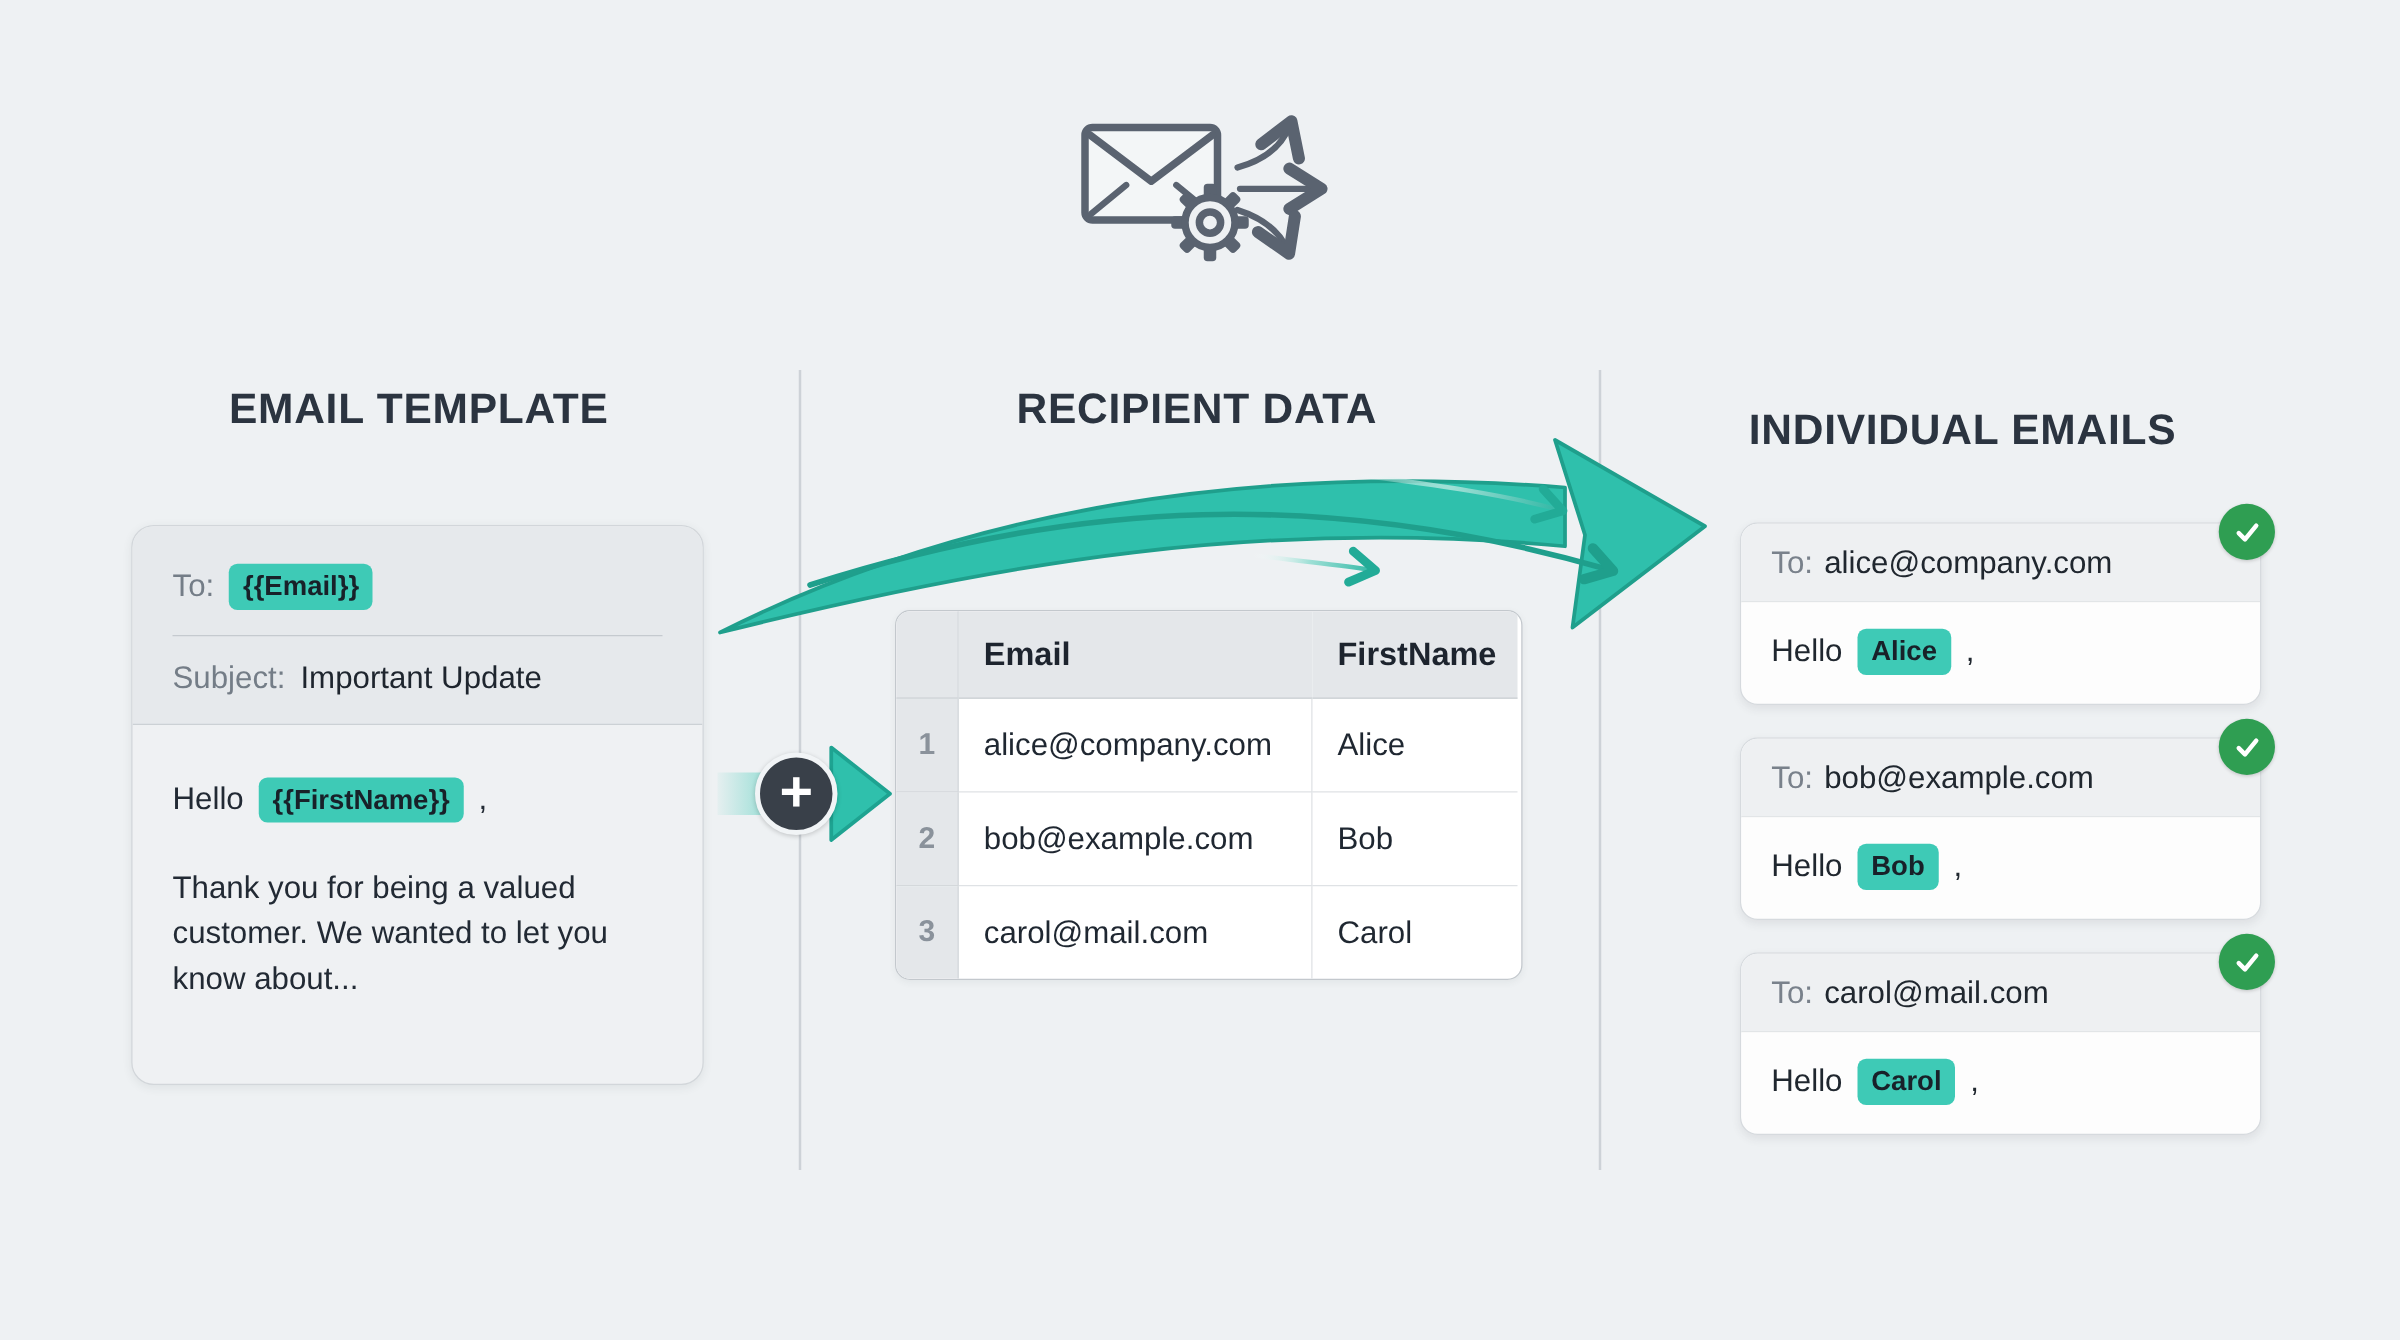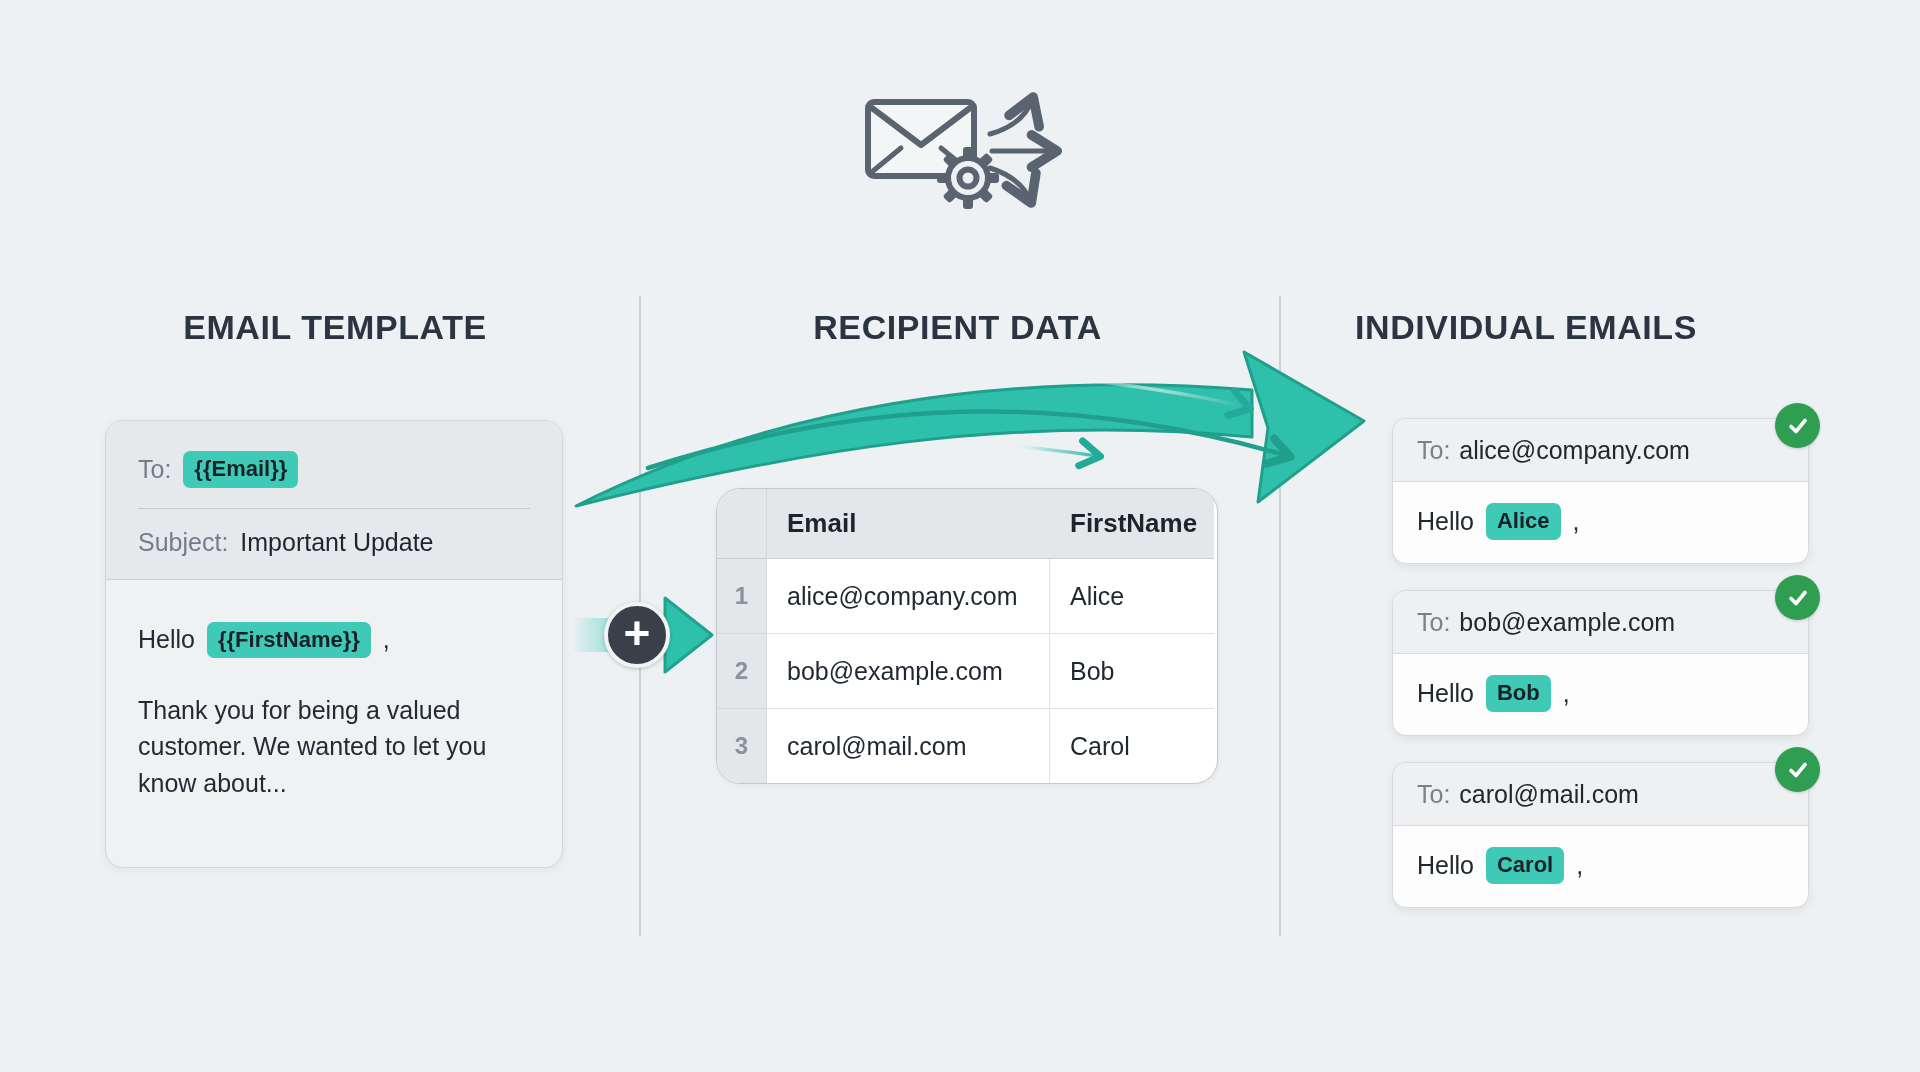--- a/index.html
+++ b/index.html
@@ -9,21 +9,21 @@
     font-family:"Liberation Sans","DejaVu Sans",sans-serif;
     color:#222a34;
   }
   
   .heading{
     position:absolute;top:308px;font-size:34px;font-weight:bold;
     color:#2b3440;letter-spacing:.6px;text-align:center;
   }
   #heading-template{left:40px;width:590px;}
   #heading-recipients{left:680px;width:555px;text-align:center;}
-  #heading-individual{left:1256px;width:540px;}
+  #heading-individual{left:1300px;width:540px;margin-top:17px;}
   
   .divider{position:absolute;top:296px;height:640px;width:2px;background:#cdd2d7;}
   #divider-left{left:639px;}
   #divider-right{left:1279px;}
   
   #template-card{
     position:absolute;left:105px;top:420px;width:456px;height:446px;
     background:#eff1f3;border:1px solid #d2d6da;border-radius:18px;
     box-shadow:0 2px 8px rgba(50,60,70,.08);
     display:flex;flex-direction:column;overflow:hidden;z-index:2;
@@ -48,21 +48,21 @@
     position:absolute;left:604px;top:602px;width:58px;height:58px;z-index:6;
     background:#394049;border:4px solid #f1f4f6;border-radius:50%;
     display:flex;align-items:center;justify-content:center;
     box-shadow:0 1px 4px rgba(0,0,0,.2);
   }
   #merge-plus span{color:#fff;font-size:46px;font-weight:bold;line-height:1;margin-top:-5px;}
   #merge-arrow{position:absolute;left:662px;top:594px;z-index:5;}
   
   #recipient-table{
     position:absolute;left:716px;top:488px;width:500px;z-index:2;
-    border:1.5px solid #c3c8cd;border-radius:24px;overflow:hidden;background:#fff;
+    border:1.5px solid #c3c8cd;border-radius:12px;overflow:hidden;background:#fff;
     box-shadow:0 2px 6px rgba(50,60,70,.06);
     display:grid;grid-template-columns:50px 283px 164px;grid-auto-rows:auto;
   }
   .cell{display:flex;align-items:center;}
   .cell.th{background:#e4e7ea;font-weight:bold;font-size:26px;color:#1d242e;
     height:69px;padding-left:20px;border-bottom:1.5px solid #c9ced2;}
   .cell.corner{background:#e4e7ea;height:69px;border-bottom:1.5px solid #c9ced2;border-right:1px solid #d4d8db;}
   .cell.num{background:#e4e7ea;color:#8a929b;font-weight:bold;font-size:24px;
     height:74px;justify-content:center;border-bottom:1px solid #d4d8db;border-right:1px solid #d4d8db;}
   .cell.td{font-size:25px;color:#1f2731;height:74px;padding-left:20px;

